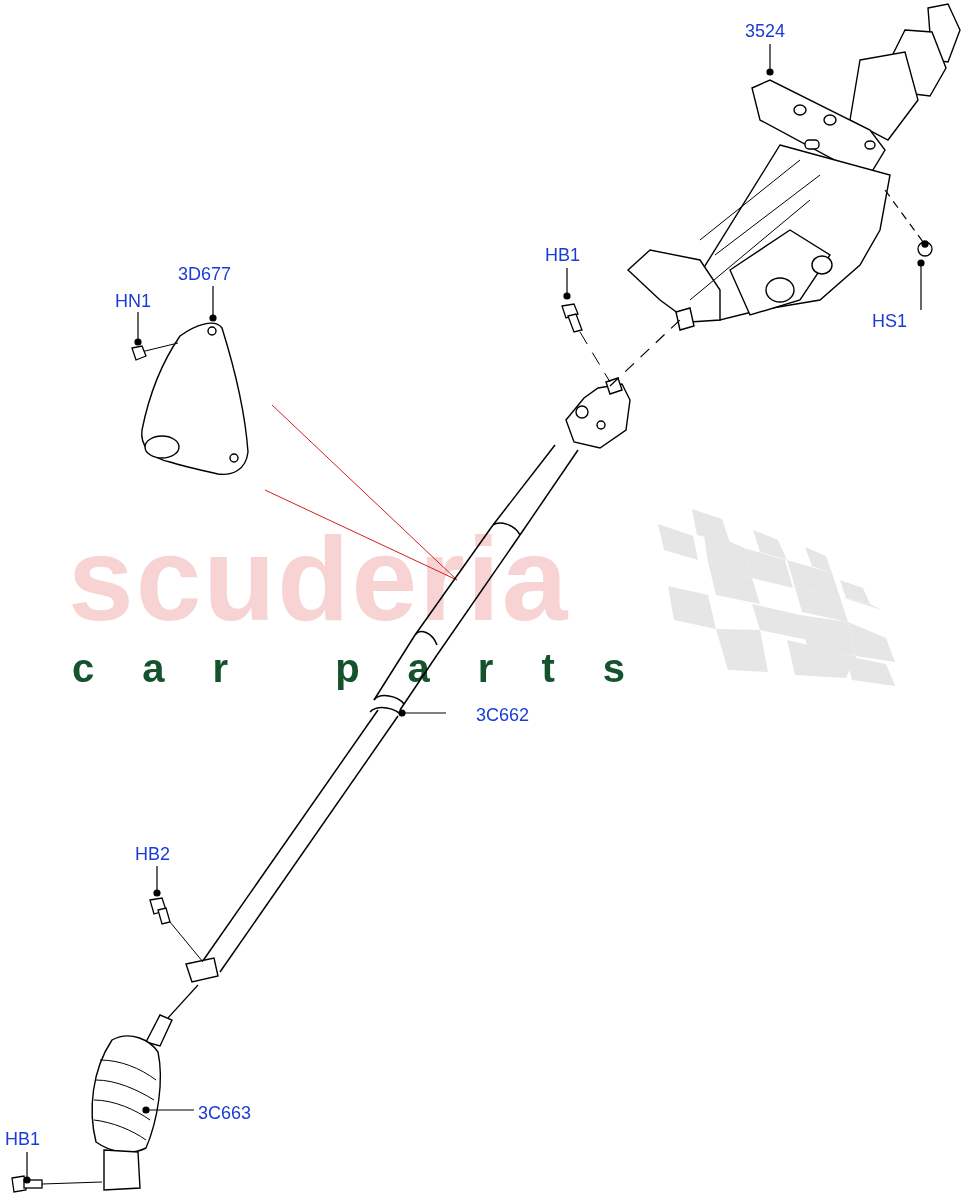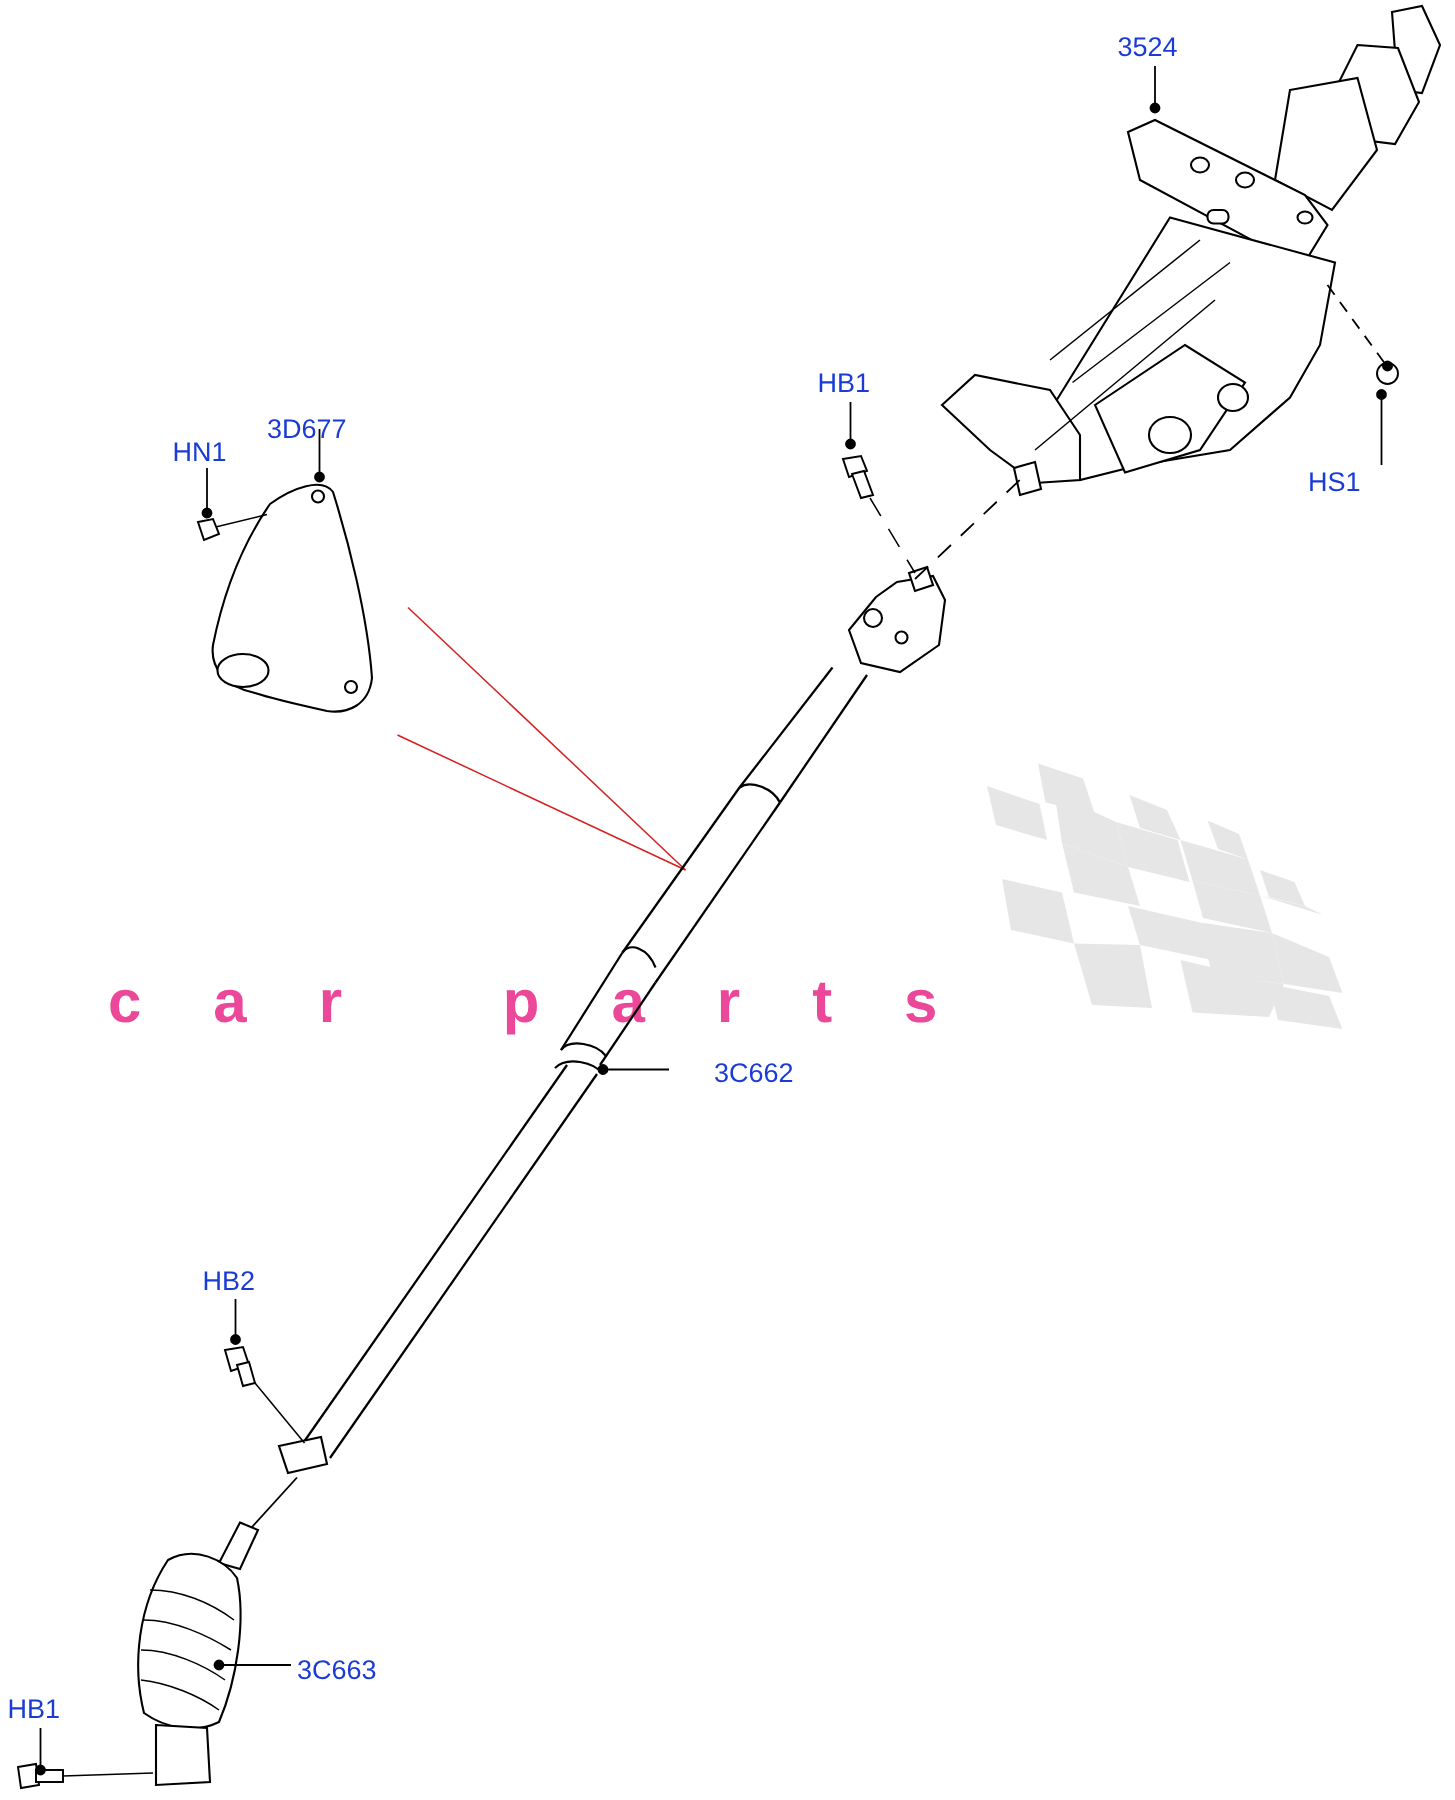--- a/index.html
+++ b/index.html
@@ -1,26 +1,27 @@
 <!DOCTYPE html>
 <html><head>
 <meta charset="utf-8">
 <style>
   html, body { margin:0; padding:0; background:#ffffff; }
   body { width:970px; height:1200px; position:relative; overflow:hidden; font-family:"Liberation Sans", sans-serif; }
   .canvas { position:absolute; left:0; top:0; width:970px; height:1200px; }
   .wm-big { position:absolute; left:68px; top:520px; font-family:"Liberation Sans", sans-serif; font-weight:bold; font-size:118px; color:#f7d3d3; letter-spacing:2px; line-height:1; }
-  .wm-small { position:absolute; left:72px; top:648px; font-family:"Liberation Sans", sans-serif; font-weight:bold; font-size:40px; color:#ec4899; letter-spacing:48px; line-height:1; }
+  .wm-small { position:absolute; left:72px; top:648px; font-family:"Liberation Sans", sans-serif; font-weight:bold; font-size:40px; color:#14532d; letter-spacing:48px; line-height:1; }
   .label { position:absolute; font-family:Liberation Sans, sans-serif; font-size:18px; color:#1a3bd6; line-height:1; white-space:nowrap; }
 </style>
 </head>
 <body>
 
 <div class="canvas">
 
+  <div class="wm-big">scuderia</div>
   <div class="wm-small">car parts</div>
 
   <svg width="970" height="1200" style="position:absolute;left:0;top:0">
 
     <g fill="#e6e6e6">
       <polygon points="658,524 693,536 698,560 664,550"></polygon>
       <polygon points="692,509 722,519 730,543 697,535"></polygon>
       <polygon points="703,529 744,548 752,578 708,562"></polygon>
       <polygon points="753,530 778,540 787,560 760,552"></polygon>
       <polygon points="744,548 785,560 793,588 752,578"></polygon>
@@ -154,19 +155,19 @@
       <line x1="146" y1="1110" x2="194" y2="1110"></line>
         <circle cx="146" cy="1110" r="3"></circle>
       <line x1="27" y1="1152" x2="27" y2="1180"></line>
         <circle cx="27" cy="1180" r="3"></circle>
     </g>
   </svg>
 
   <div class="label" style="left:745px;top:22px;">3524</div>
   <div class="label" style="left:872px;top:312px;">HS1</div>
   <div class="label" style="left:545px;top:246px;">HB1</div>
-  <div class="label" style="left:178px;top:265px;margin-top:12px;">3D677</div>
+  <div class="label" style="left:178px;top:265px;">3D677</div>
   <div class="label" style="left:115px;top:292px;">HN1</div>
   <div class="label" style="left:476px;top:706px;">3C662</div>
   <div class="label" style="left:135px;top:845px;">HB2</div>
   <div class="label" style="left:198px;top:1104px;">3C663</div>
   <div class="label" style="left:5px;top:1130px;">HB1</div>
 </div>
 
 </body></html>

